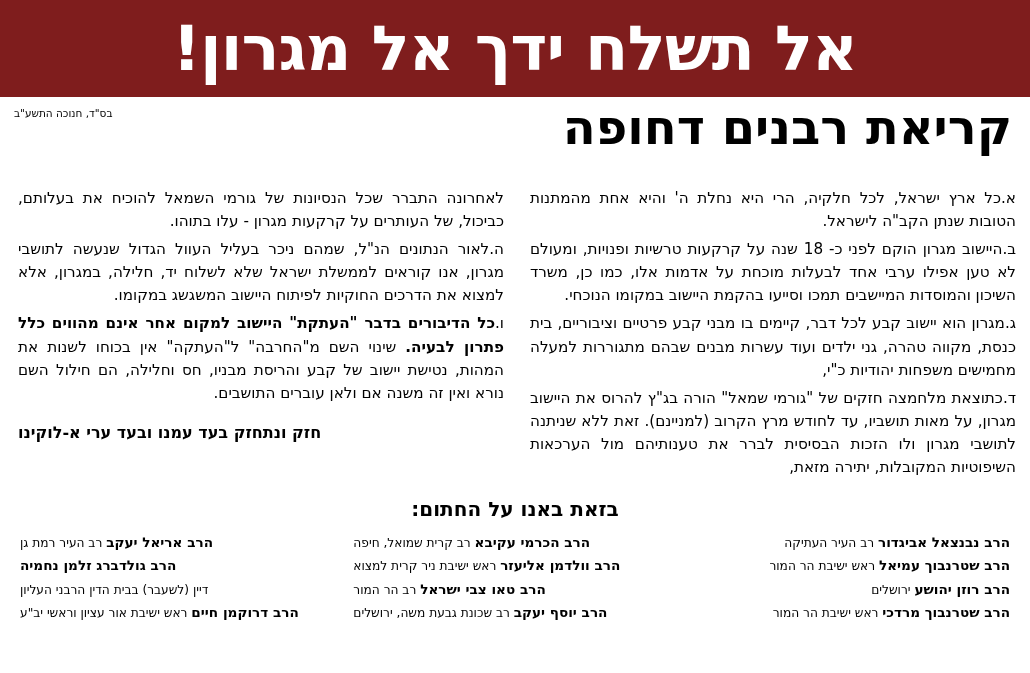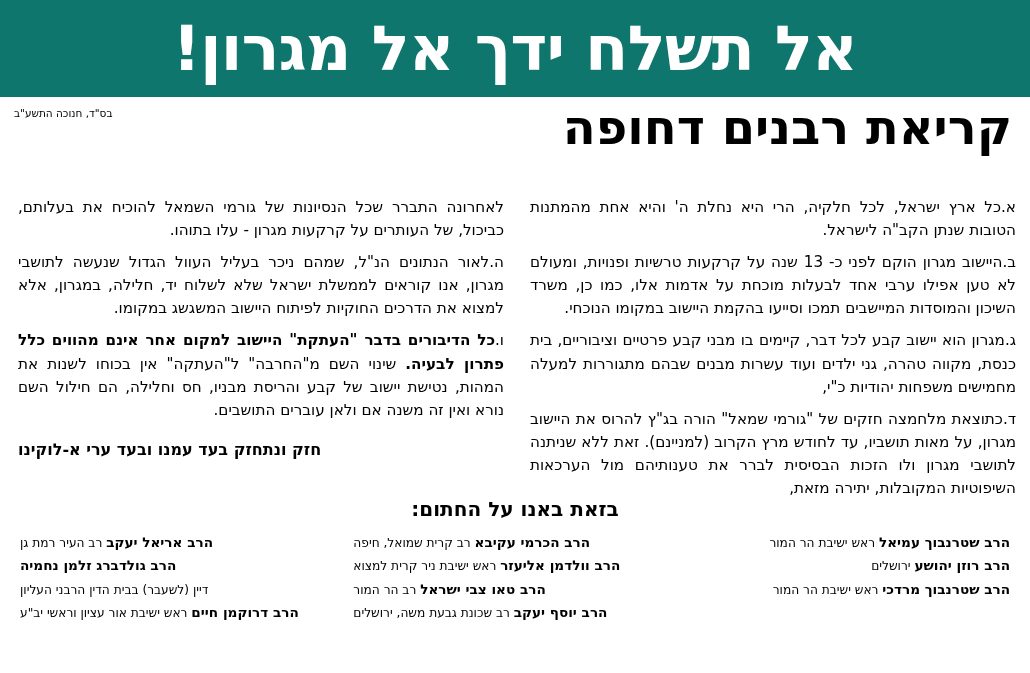--- a/index.html
+++ b/index.html
@@ -17,21 +17,21 @@
     position: relative;
   }
   .page {
     width: 1030px;
     height: 673px;
     position: relative;
     box-sizing: border-box;
   }
   
   .banner {
-    background: #0f766e;
+    background: #7f1d1d;
     color: #ffffff;
     height: 97px;
     display: flex;
     align-items: center;
     justify-content: center;
     overflow: hidden;
   }
   .banner-title {
     font-size: 62px;
     font-weight: bold;
@@ -71,21 +71,21 @@
     gap: 26px;
     height: 318px;
   }
   .col {
     width: 486px;
     font-size: 15.2px;
     line-height: 1.52;
     text-align: justify;
   }
   .col p {
-    margin: 9px 0 6px 0;
+    margin: 0 0 6px 0;
   }
   .col p.tight {
     margin-bottom: 5px;
   }
   .bold {
     font-weight: bold;
   }
   .marker {
     font-weight: normal;
   }
@@ -139,39 +139,40 @@
 
   <div class="subheader">
     <div class="subtitle">קריאת רבנים דחופה</div>
     <div class="bsd">בס"ד, חנוכה התשע"ב</div>
   </div>
 
   <div class="columns">
 
     <div class="col">
       <p class="tight"><span class="marker">א.</span><span>כל ארץ ישראל, לכל חלקיה, הרי היא נחלת ה' והיא אחת מהמתנות הטובות שנתן הקב"ה לישראל.</span></p>
-      <p class="tight"><span class="marker">ב.</span><span>היישוב מגרון הוקם לפני כ- 13 שנה על קרקעות טרשיות ופנויות, ומעולם לא טען אפילו ערבי אחד לבעלות מוכחת על אדמות אלו, כמו כן, משרד השיכון והמוסדות המיישבים תמכו וסייעו בהקמת היישוב במקומו הנוכחי.</span></p>
+      <p class="tight"><span class="marker">ב.</span><span>היישוב מגרון הוקם לפני כ- 18 שנה על קרקעות טרשיות ופנויות, ומעולם לא טען אפילו ערבי אחד לבעלות מוכחת על אדמות אלו, כמו כן, משרד השיכון והמוסדות המיישבים תמכו וסייעו בהקמת היישוב במקומו הנוכחי.</span></p>
       <p class="tight"><span class="marker">ג.</span><span>מגרון הוא יישוב קבע לכל דבר, קיימים בו מבני קבע פרטיים וציבוריים, בית כנסת, מקווה טהרה, גני ילדים ועוד עשרות מבנים שבהם מתגוררות למעלה מחמישים משפחות יהודיות כ"י,</span></p>
       <p class="tight"><span class="marker">ד.</span><span>כתוצאת מלחמצה חזקים של "גורמי שמאל" הורה בג"ץ להרוס את היישוב מגרון, על מאות תושביו, עד לחודש מרץ הקרוב (למניינם). זאת ללא שניתנה לתושבי מגרון ולו הזכות הבסיסית לברר את טענותיהם מול הערכאות השיפוטיות המקובלות, יתירה מזאת,</span></p>
     </div>
 
     <div class="col">
       <p class="tight"><span class="marker"></span><span>לאחרונה התברר שכל הנסיונות של גורמי השמאל להוכיח את בעלותם, כביכול, של העותרים על קרקעות מגרון - עלו בתוהו.</span></p>
       <p class="tight"><span class="marker">ה.</span><span>לאור הנתונים הנ"ל, שמהם ניכר בעליל העוול הגדול שנעשה לתושבי מגרון, אנו קוראים לממשלת ישראל שלא לשלוח יד, חלילה, במגרון, אלא למצוא את הדרכים החוקיות לפיתוח היישוב המשגשג במקומו.</span></p>
       <p class="tight"><span class="marker">ו.</span><span class="bold">כל הדיבורים בדבר "העתקת" היישוב למקום אחר אינם מהווים כלל פתרון לבעיה.</span><span> שינוי השם מ"החרבה" ל"העתקה" אין בכוחו לשנות את המהות, נטישת יישוב של קבע והריסת מבניו, חס וחלילה, הם חילול השם נורא ואין זה משנה אם ולאן עוברים התושבים.</span></p>
       <div class="signoff">חזק ונתחזק בעד עמנו ובעד ערי א-לוקינו</div>
     </div>
 
   </div>
 
   <div class="sig-heading">בזאת באנו על החתום:</div>
 
   <div class="sig-columns">
 
     <div class="sig-col c1">
+      <div class="sig-line"><span class="name">הרב נבנצאל אביגדור</span><span class="role"> רב העיר העתיקה</span></div>
       <div class="sig-line"><span class="name">הרב שטרנבוך עמיאל</span><span class="role"> ראש ישיבת הר המור</span></div>
       <div class="sig-line"><span class="name">הרב רוזן יהושע</span><span class="role"> ירושלים</span></div>
       <div class="sig-line"><span class="name">הרב שטרנבוך מרדכי</span><span class="role"> ראש ישיבת הר המור</span></div>
     </div>
 
     <div class="sig-col c2">
       <div class="sig-line"><span class="name">הרב הכרמי עקיבא</span><span class="role"> רב קרית שמואל, חיפה</span></div>
       <div class="sig-line"><span class="name">הרב וולדמן אליעזר</span><span class="role"> ראש ישיבת ניר קרית למצוא</span></div>
       <div class="sig-line"><span class="name">הרב טאו צבי ישראל</span><span class="role"> רב הר המור</span></div>
       <div class="sig-line"><span class="name">הרב יוסף יעקב</span><span class="role"> רב שכונת גבעת משה, ירושלים</span></div>

